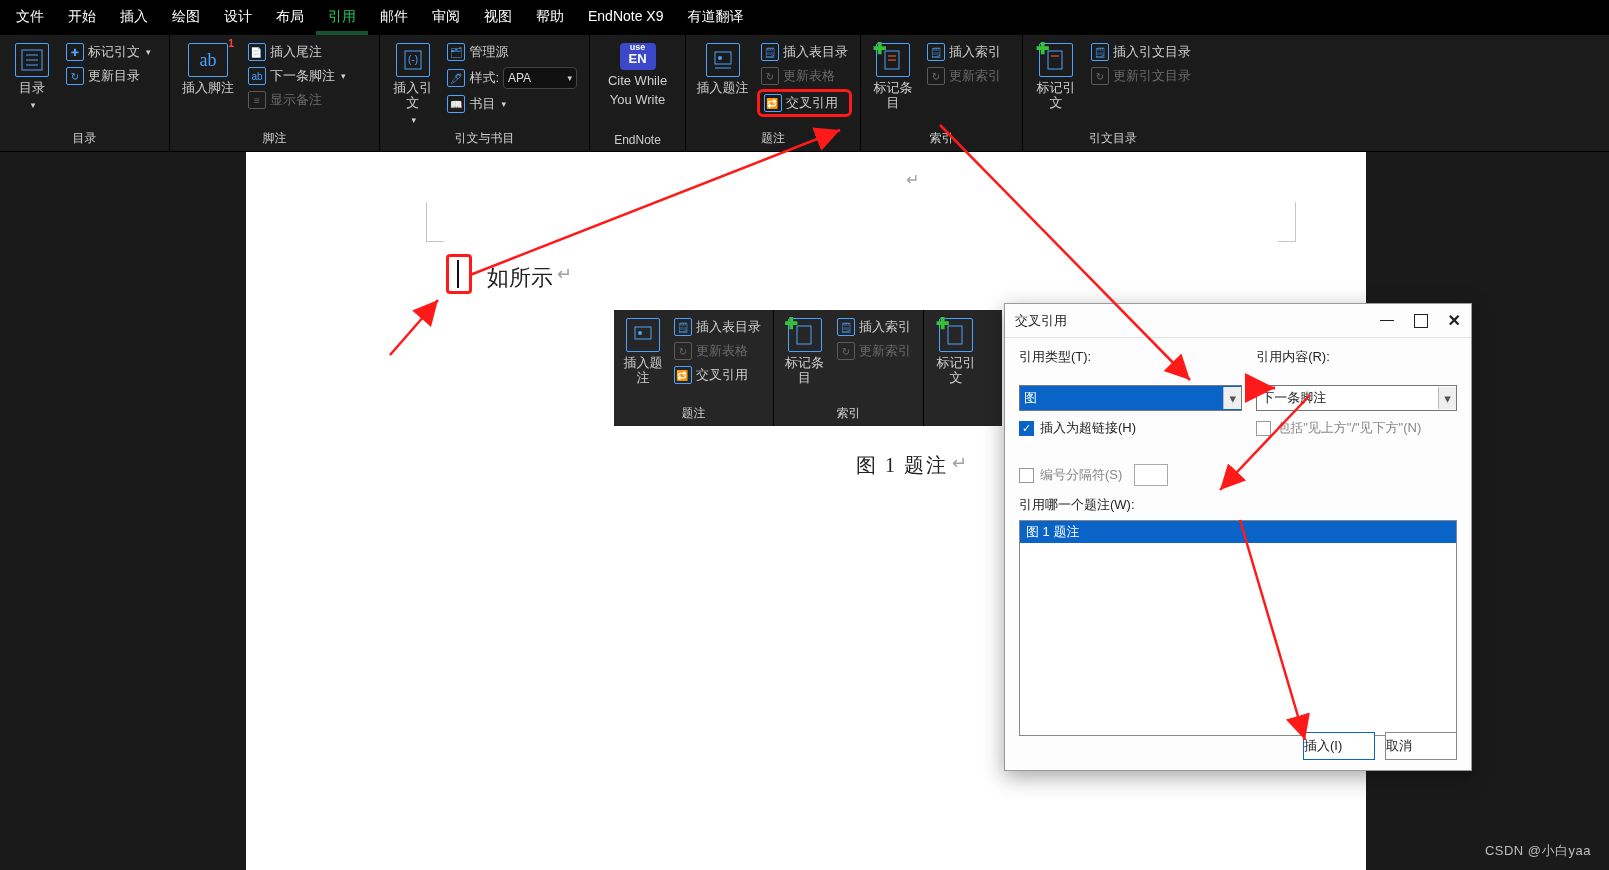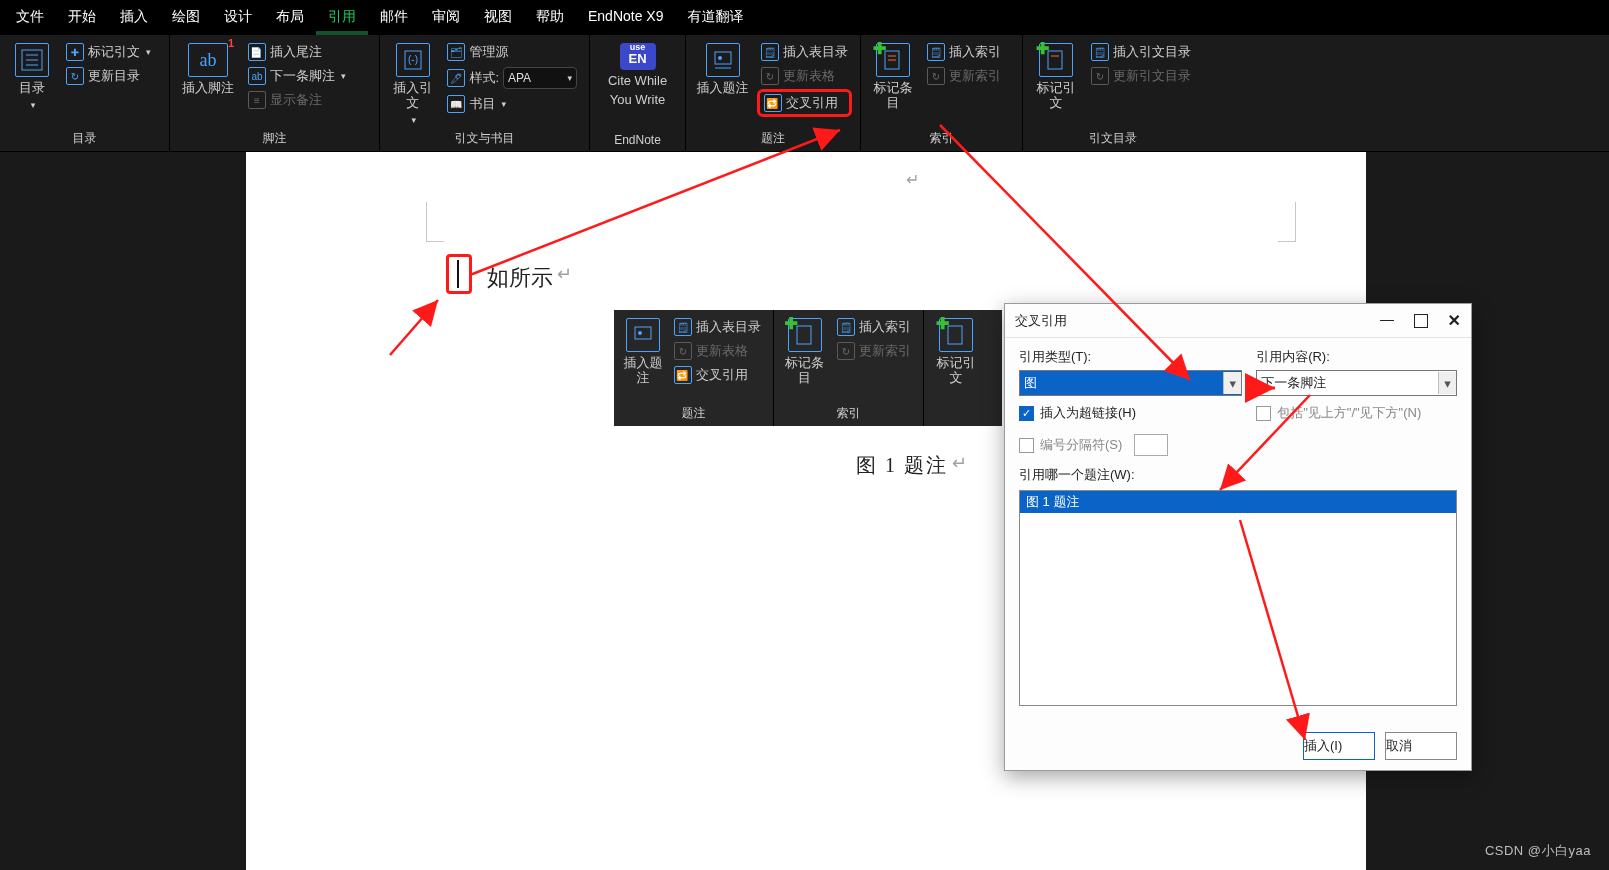--- a/index.html
+++ b/index.html
@@ -108,21 +108,21 @@
   .dlg-title{
     height:34px;display:flex;align-items:center;padding:0 10px;justify-content:space-between;border-bottom:1px solid #e3e3e3;
   }
   .dlg-title .win-btns{display:flex;gap:20px;align-items:center;}
   .win-btn{width:14px;height:14px;border:1.5px solid #222;display:inline-block;}
   .win-min{border:none;border-bottom:1.5px solid #222;width:14px;height:1px;}
   .win-x{font-weight:bold;font-size:16px;line-height:14px;}
 
   .dlg-body{padding:10px 14px;}
   .dlg-row{display:flex;gap:14px;}
-  .dlg-col{flex:1;display:flex;flex-direction:column;gap:4px;}
+  .dlg-col{flex:1;display:flex;flex-direction:column;gap:19px;}
   .dlg-label{font-size:13px;}
   .combo{
     height:26px;border:1px solid #767676;display:flex;align-items:center;justify-content:space-between;padding:0 4px;font-size:13px;background:#fff;
   }
   .combo.sel{background:#0a63c7;color:#fff;}
   .combo .arrow{background:#efefef;color:#555;width:18px;height:22px;display:flex;align-items:center;justify-content:center;border-left:1px solid #bbb;margin-right:-4px;}
   .chk-row{display:flex;align-items:center;gap:6px;margin-top:8px;font-size:13px;}
   .chkbox{width:15px;height:15px;border:1.5px solid #0a63c7;background:#0a63c7;color:#fff;display:flex;align-items:center;justify-content:center;font-size:11px;}
   .chkbox.empty{background:#fff;color:transparent;border-color:#999;}
   .numfield{width:34px;height:22px;border:1px solid #aaa;margin-left:6px;background:#fff;}

